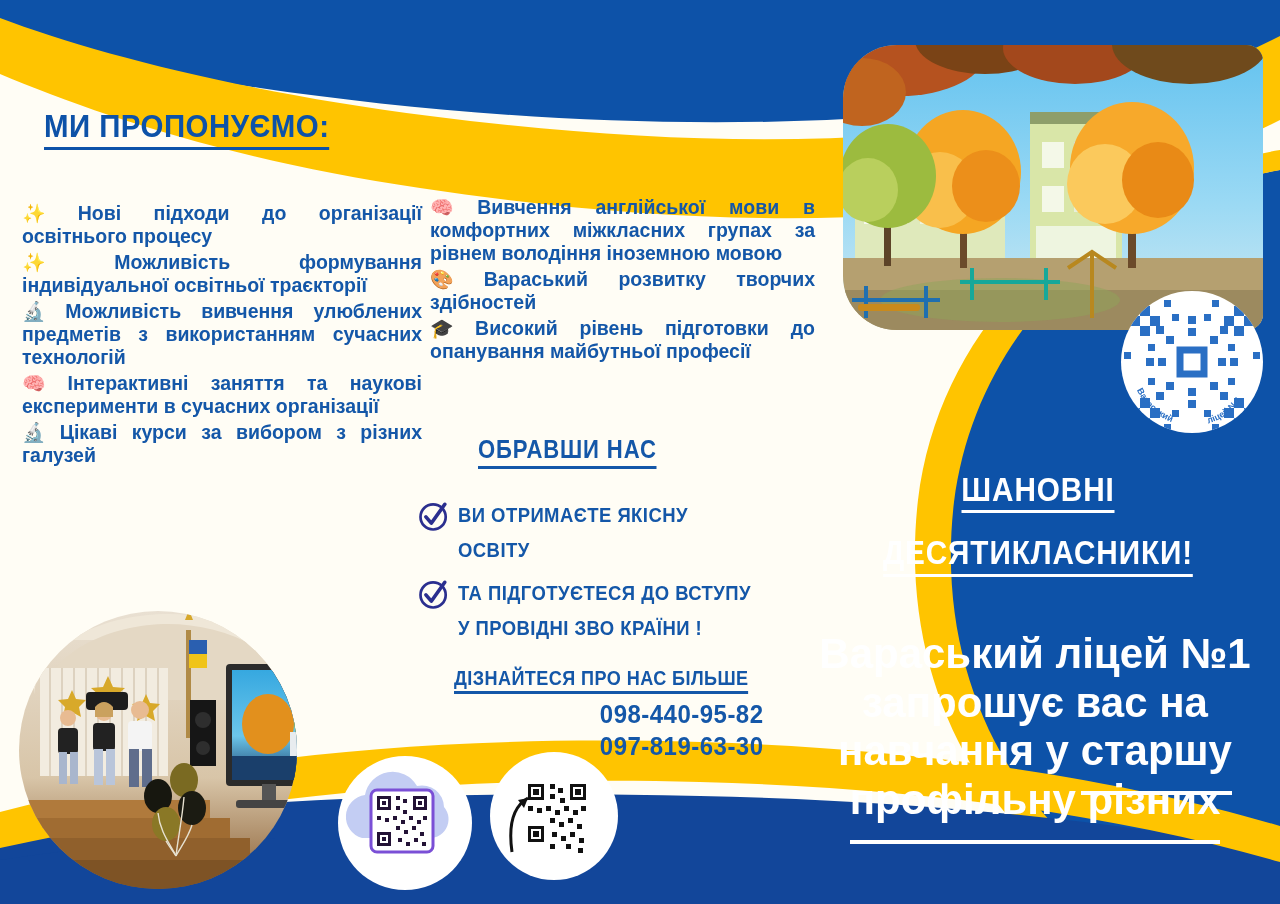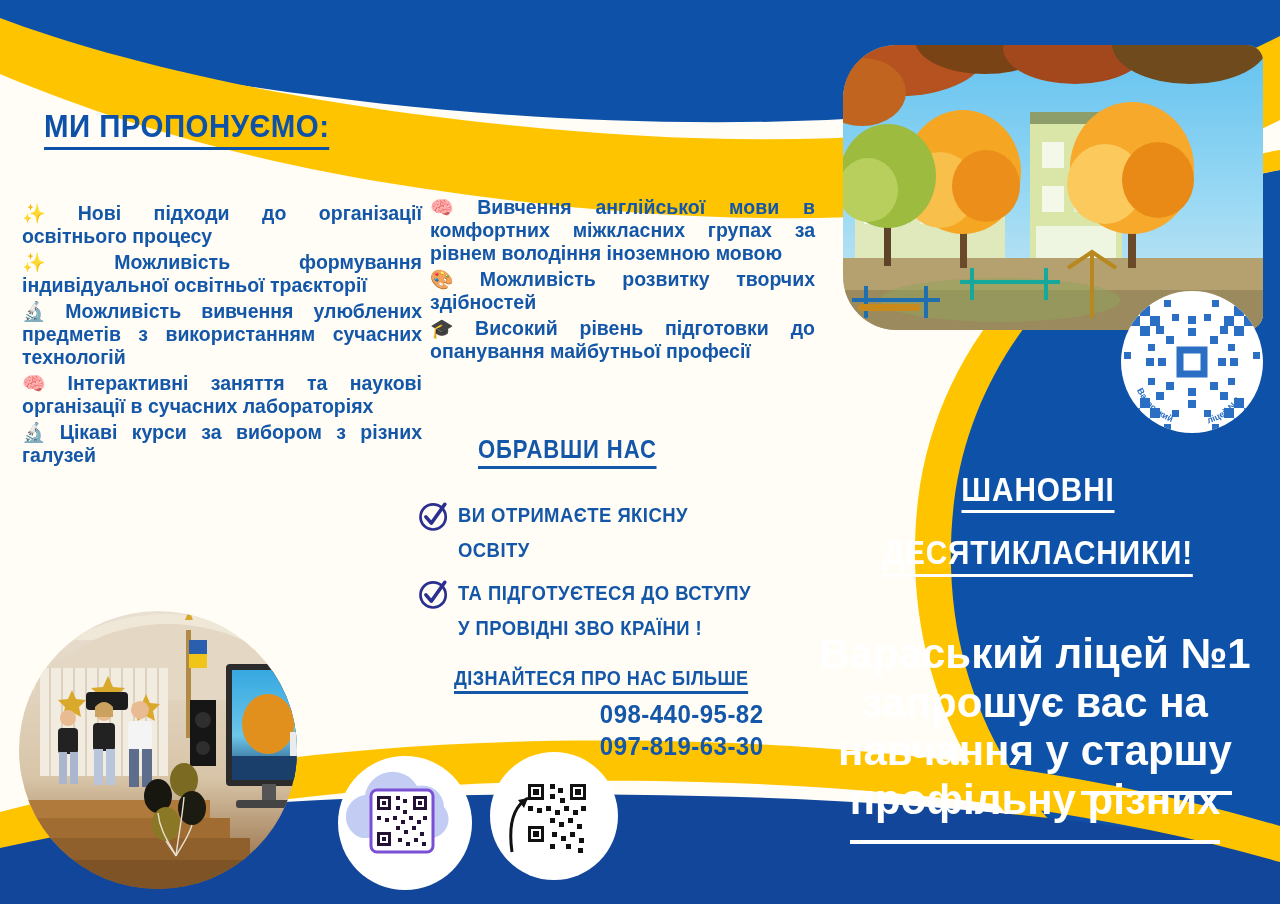--- a/index.html
+++ b/index.html
@@ -442,33 +442,33 @@
     <span class="bullet">
       <span class="ico">✨</span><span>Нові підходи до організації освітнього процесу</span>
     </span>
     <span class="bullet">
       <span class="ico">✨</span><span>Можливість формування індивідуальної освітньої траєкторії</span>
     </span>
     <span class="bullet">
       <span class="ico">🔬</span><span>Можливість вивчення улюблених предметів з використанням сучасних технологій</span>
     </span>
     <span class="bullet">
-      <span class="ico">🧠</span><span>Інтерактивні заняття та наукові організації в сучасних лабораторіях</span>
+      <span class="ico">🧠</span><span>Інтерактивні заняття та наукові експерименти в сучасних організації</span>
     </span>
     <span class="bullet">
       <span class="ico">🔬</span><span>Цікаві курси за вибором з різних галузей</span>
     </span>
   </div>
 
   <div class="col col-right">
     <span class="bullet">
       <span class="ico">🧠</span><span>Вивчення англійської мови в комфортних міжкласних групах за рівнем володіння іноземною мовою</span>
     </span>
     <span class="bullet">
-      <span class="ico">🎨</span><span>Можливість розвитку творчих здібностей</span>
+      <span class="ico">🎨</span><span>Вараський розвитку творчих здібностей</span>
     </span>
     <span class="bullet">
       <span class="ico">🎓</span><span>Високий рівень підготовки до опанування майбутньої професії</span>
     </span>
   </div>
 
   <div class="chosen-title">ОБРАВШИ НАС</div>
 
   <div class="check-row" id="check-1">
     <svg class="check-ico" viewBox="0 0 40 40">

